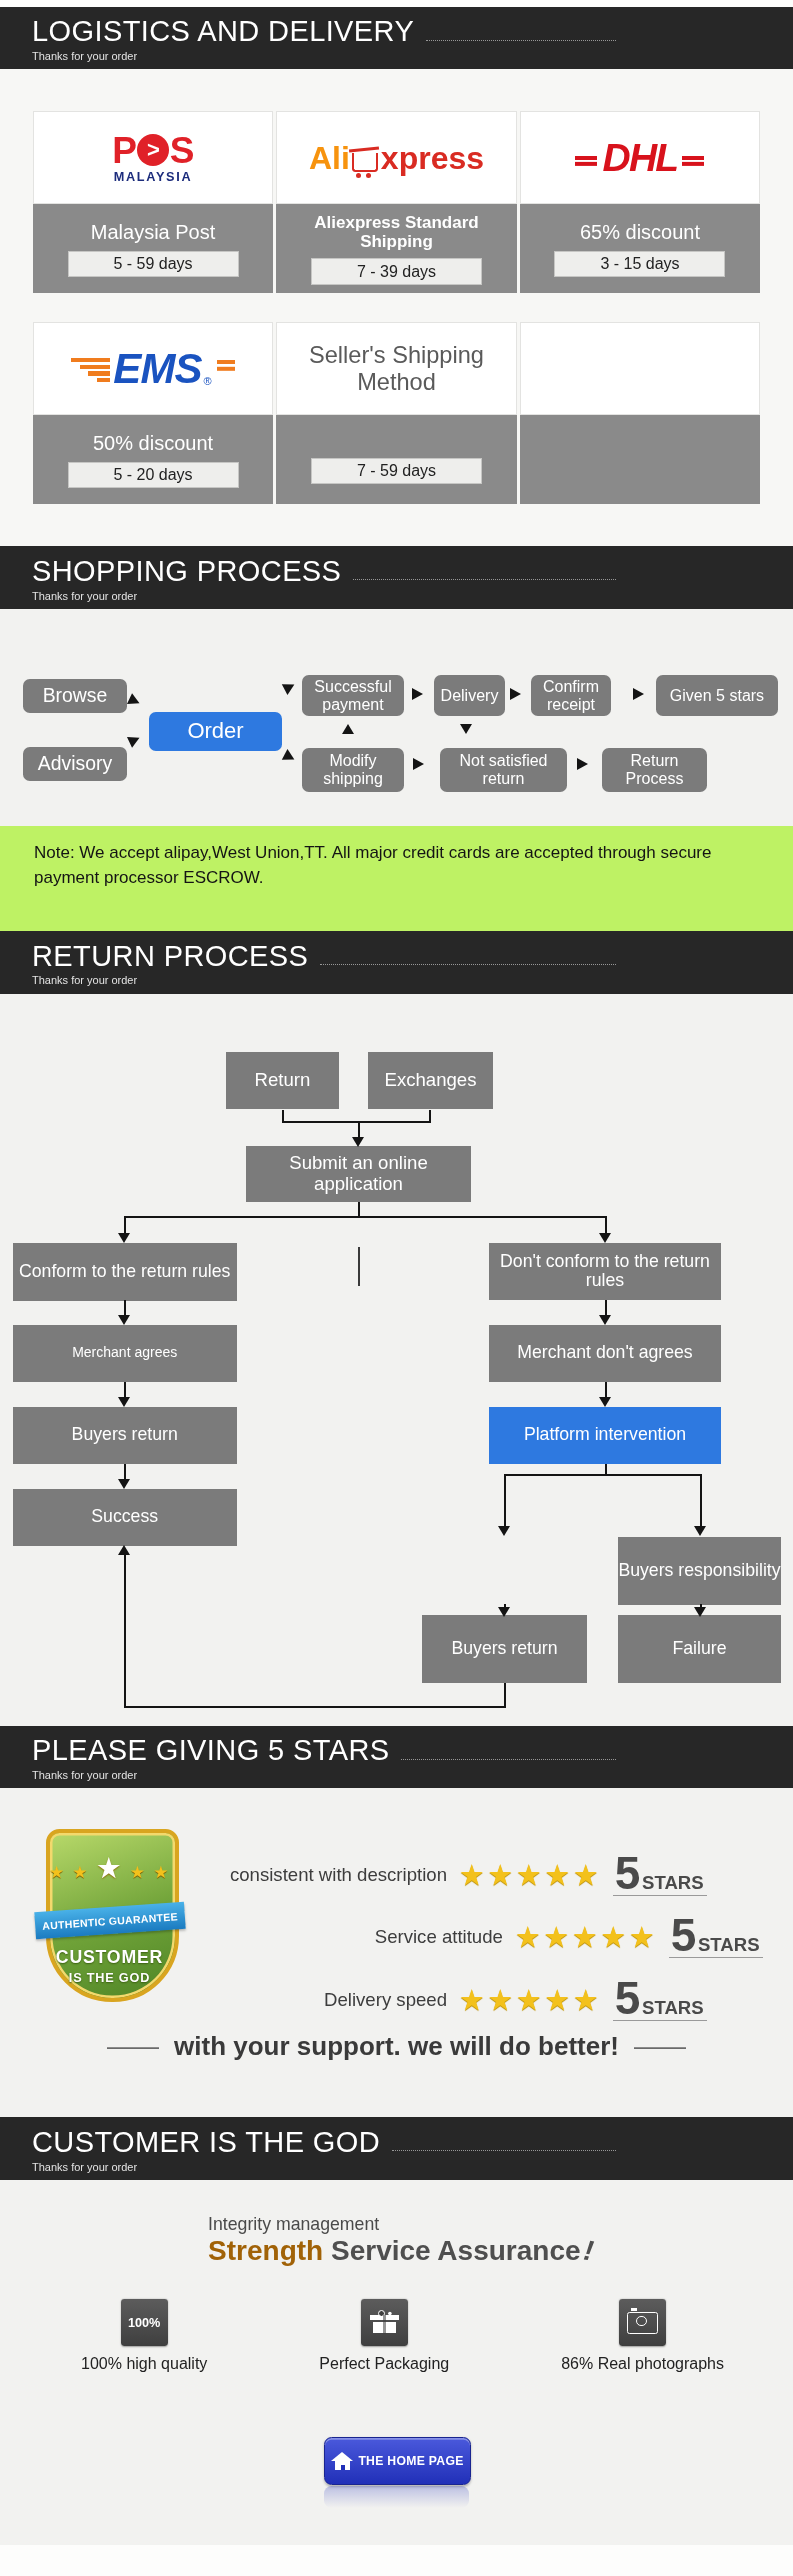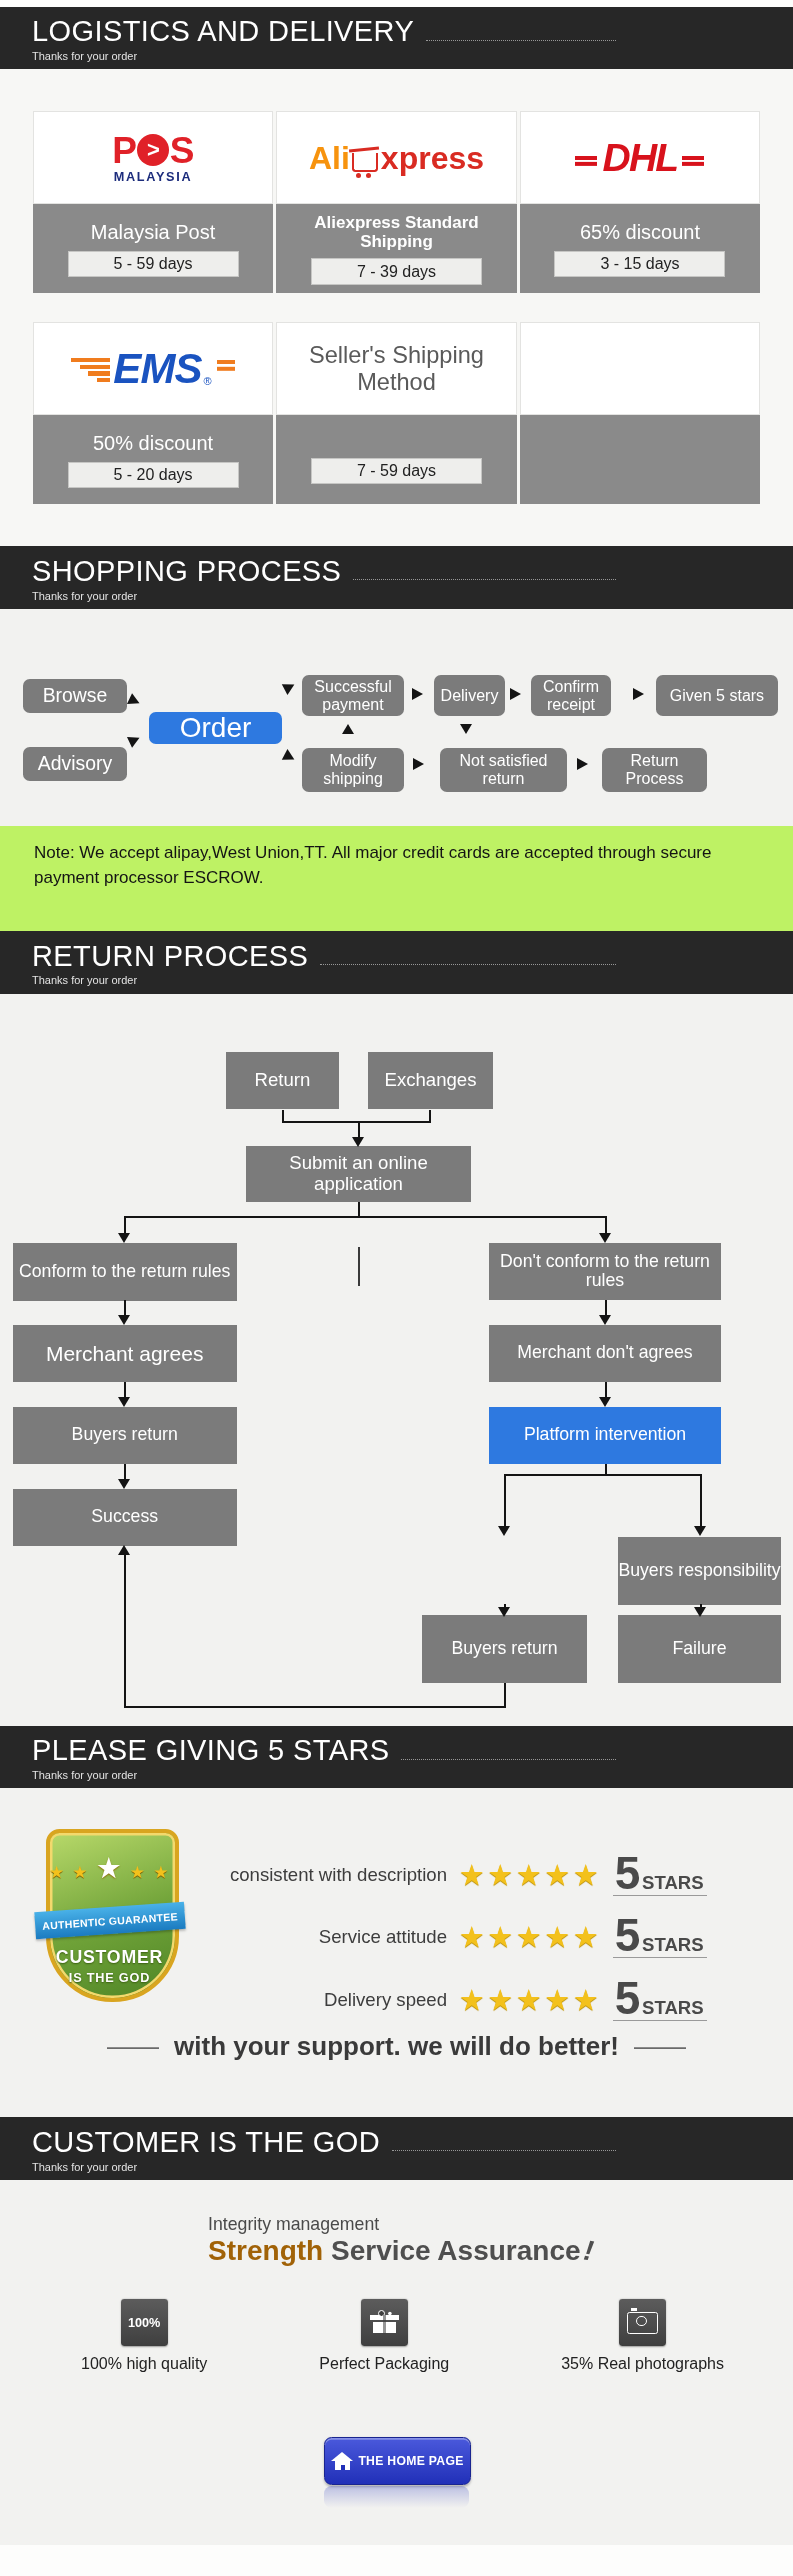--- a/index.html
+++ b/index.html
@@ -203,21 +203,21 @@
   <div class="row">
     <span class="sec-title">SHOPPING PROCESS</span>
     <span class="hdr-dots"></span>
   </div>
   <span class="sec-sub">Thanks for your order</span>
 </div>
 
 <div class="flow1">
   <div class="fbox round" style="left:23px;top:70px;width:104px;height:34px;font-size:19.4px;">Browse</div>
   <div class="fbox round" style="left:23px;top:138px;width:104px;height:34px;font-size:19.4px;">Advisory</div>
-  <div class="fbox round blue" style="left:149px;top:103px;width:133px;height:32px;font-size:28px;">Order</div>
+  <div class="fbox round blue" style="left:149px;top:103px;width:133px;height:39px;font-size:22px;">Order</div>
   <div class="fbox round" style="left:302px;top:66px;width:102px;height:41px;font-size:16px;">Successful payment</div>
   <div class="fbox round" style="left:434px;top:66px;width:71px;height:41px;font-size:16px;">Delivery</div>
   <div class="fbox round" style="left:531px;top:66px;width:80px;height:41px;font-size:16px;">Confirm receipt</div>
   <div class="fbox round" style="left:656px;top:66px;width:122px;height:41px;font-size:16px;">Given 5 stars</div>
   <div class="fbox round" style="left:302px;top:139px;width:102px;height:44px;font-size:16px;">Modify shipping</div>
   <div class="fbox round" style="left:440px;top:139px;width:127px;height:44px;font-size:16px;">Not satisfied return</div>
   <div class="fbox round" style="left:602px;top:139px;width:105px;height:44px;font-size:16px;">Return Process</div>
   <span class="arr-r" style="left:129px;top:86px;transform:rotate(25deg);"></span>
   <span class="arr-r" style="left:129px;top:125px;transform:rotate(-25deg);"></span>
   <span class="arr-r" style="left:284px;top:72px;transform:rotate(-28deg);"></span>
@@ -242,21 +242,21 @@
   </div>
   <span class="sec-sub">Thanks for your order</span>
 </div>
 
 <div class="flow2">
   <div class="fbox" style="left:226px;top:58px;width:113px;height:57px;font-size:18.6px;">Return</div>
   <div class="fbox" style="left:368px;top:58px;width:125px;height:57px;font-size:18.6px;">Exchanges</div>
   <div class="fbox" style="left:246px;top:152px;width:225px;height:56px;font-size:18.6px;">Submit an online application</div>
   <div class="fbox" style="left:12.7px;top:249px;width:224px;height:58px;font-size:17.7px;">Conform to the return rules</div>
   <div class="fbox" style="left:489px;top:249px;width:232px;height:57px;font-size:17.7px;">Don't conform to the return rules</div>
-  <div class="fbox" style="left:12.7px;top:331px;width:224px;height:57px;font-size:21px;">Merchant agrees</div>
+  <div class="fbox" style="left:12.7px;top:331px;width:224px;height:57px;font-size:14px;">Merchant agrees</div>
   <div class="fbox" style="left:489px;top:331px;width:232px;height:57px;font-size:17.7px;">Merchant don't agrees</div>
   <div class="fbox" style="left:12.7px;top:413px;width:224px;height:57px;font-size:17.7px;">Buyers return</div>
   <div class="fbox blue" style="left:489px;top:413px;width:232px;height:57px;font-size:17.7px;">Platform intervention</div>
   <div class="fbox" style="left:12.7px;top:495px;width:224px;height:57px;font-size:17.7px;">Success</div>
   <div class="fbox" style="left:618px;top:543px;width:163px;height:68px;font-size:17.7px;">Buyers responsibility</div>
   <div class="fbox" style="left:422px;top:621px;width:165px;height:68px;font-size:17.7px;">Buyers return</div>
   <div class="fbox" style="left:618px;top:621px;width:163px;height:68px;font-size:17.7px;">Failure</div>
 
   <span class="ln" style="left:282px;top:116px;width:1.7px;height:13.5px;"></span>
   <span class="ln" style="left:429px;top:116px;width:1.7px;height:13.5px;"></span>
@@ -318,21 +318,21 @@
   </div>
 
   <div class="rate-row" style="top:66px;">
     <span class="rate-label">consistent with description</span>
     <span class="rate-stars">★★★★★</span>
     <span class="rate-score">
       <span class="rate-5">5</span>
       <span class="rate-unit">STARS</span>
     </span>
   </div>
-  <div class="rate-row" style="top:128px;">
+  <div class="rate-row" style="top:128px;justify-content:flex-end;">
     <span class="rate-label">Service attitude</span>
     <span class="rate-stars">★★★★★</span>
     <span class="rate-score">
       <span class="rate-5">5</span>
       <span class="rate-unit">STARS</span>
     </span>
   </div>
   <div class="rate-row" style="top:191px;">
     <span class="rate-label">Delivery speed</span>
     <span class="rate-stars">★★★★★</span>
@@ -382,21 +382,21 @@
       </div>
       <div class="f-label">Perfect Packaging</div>
     </div>
     <div class="feature">
       <div class="f-icon">
         <span class="cam">
             <span class="flash"></span>
             <span class="lens"></span>
           </span>
       </div>
-      <div class="f-label">35% Real photographs</div>
+      <div class="f-label">86% Real photographs</div>
     </div>
   </div>
 
   <div class="home-btn">
     <span class="home-icon">
         <span class="roof"></span>
         <span class="base"></span>
         <span class="door"></span>
       </span>
     <span class="home-label">THE HOME PAGE</span>

